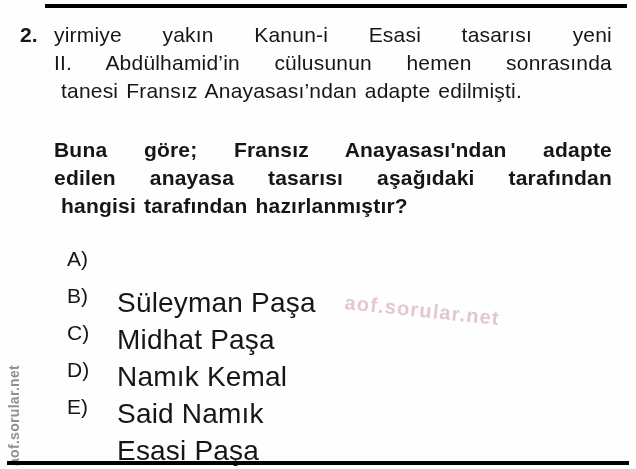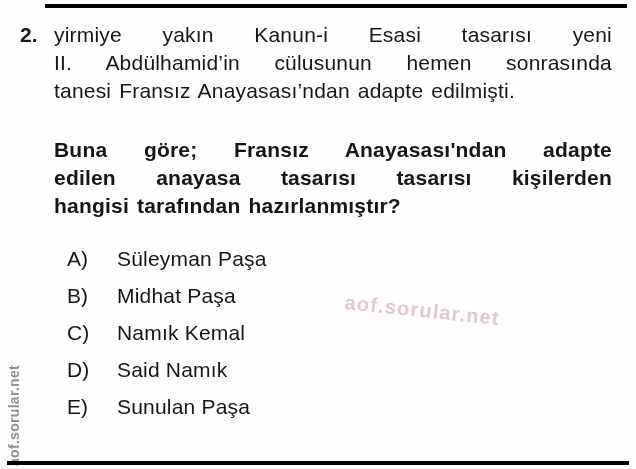--- a/index.html
+++ b/index.html
@@ -16,31 +16,31 @@
 
   .q-row{display:flex;align-items:flex-start;}
   .q-num{
     width:34px;flex:0 0 34px;font-weight:bold;font-size:21px;line-height:28px;
   }
   .q-body{width:558px;}
   .line{
     font-size:21px;line-height:28px;letter-spacing:0.2px;
     text-align:justify;text-align-last:justify;
   }
-  .line.last{text-align:right;text-align-last:left;word-spacing:2px;}
+  .line.last{text-align:right;text-align-last:left;word-spacing:2px;margin-left:7px;}
 
   .q-stem{
     margin-left:34px;margin-top:31px;width:558px;font-weight:bold;
   }
   .q-stem .line{font-size:21px;line-height:28px;}
 
   .options{margin-left:47px;margin-top:27px;}
   .option-row{display:flex;align-items:flex-start;height:23px;margin-bottom:14px;}
   .option-letter{width:50px;flex:0 0 50px;font-size:21px;line-height:23px;}
-  .option-text{font-size:21px;line-height:23px;letter-spacing:0.2px;}
+  .option-text{font-size:28px;line-height:23px;letter-spacing:0.2px;margin-top:44px;}
 
   .wm-center{
     position:absolute;left:346px;top:291px;
     font-size:20px;font-weight:bold;letter-spacing:1.2px;
     color:#e3c8d1;transform:rotate(6deg);transform-origin:0 0;
     white-space:nowrap;user-select:none;
   }
   .wm-side{
     position:absolute;left:6px;top:466px;
     font-size:14px;font-weight:bold;letter-spacing:0.3px;
@@ -59,21 +59,21 @@
     <div class="q-num">2.</div>
     <div class="q-body">
       <div class="line">yirmiye yakın Kanun-i Esasi tasarısı yeni</div>
       <div class="line">II. Abdülhamid’in cülusunun hemen sonrasında</div>
       <div class="line last">tanesi Fransız Anayasası’ndan adapte edilmişti.</div>
     </div>
   </div>
 
   <div class="q-stem">
     <div class="line">Buna göre; Fransız Anayasası'ndan adapte</div>
-    <div class="line">edilen anayasa tasarısı tasarısı kişilerden</div>
+    <div class="line">edilen anayasa tasarısı aşağıdaki tarafından</div>
     <div class="line last">hangisi tarafından hazırlanmıştır?</div>
   </div>
 
   <div class="options">
     <div class="option-row">
       <div class="option-letter">A)</div>
       <div class="option-text">Süleyman Paşa</div>
     </div>
     <div class="option-row">
       <div class="option-letter">B)</div>
@@ -82,21 +82,21 @@
     <div class="option-row">
       <div class="option-letter">C)</div>
       <div class="option-text">Namık Kemal</div>
     </div>
     <div class="option-row">
       <div class="option-letter">D)</div>
       <div class="option-text">Said Namık</div>
     </div>
     <div class="option-row">
       <div class="option-letter">E)</div>
-      <div class="option-text">Sunulan Paşa</div>
+      <div class="option-text">Esasi Paşa</div>
     </div>
   </div>
 
 </div>
 
 <div class="wm-center">aof.sorular.net</div>
 <div class="wm-side">aof.sorular.net</div>
 
 <div class="rule rule-bottom"></div>
 

